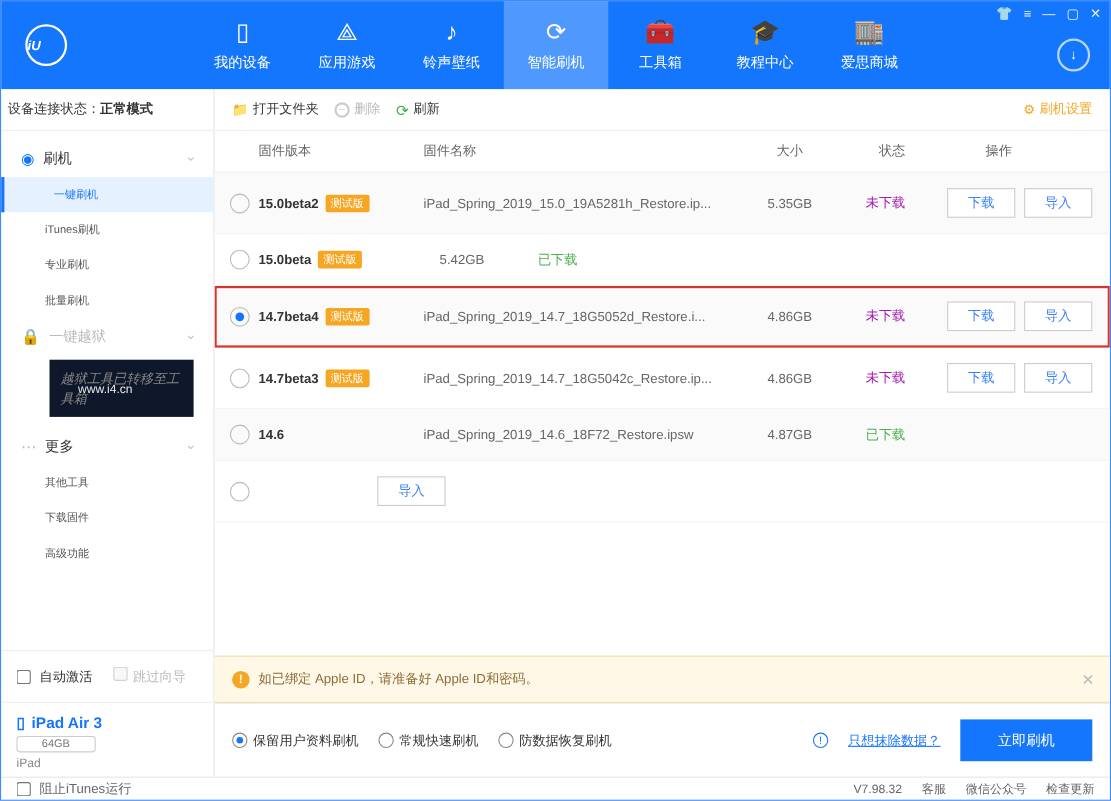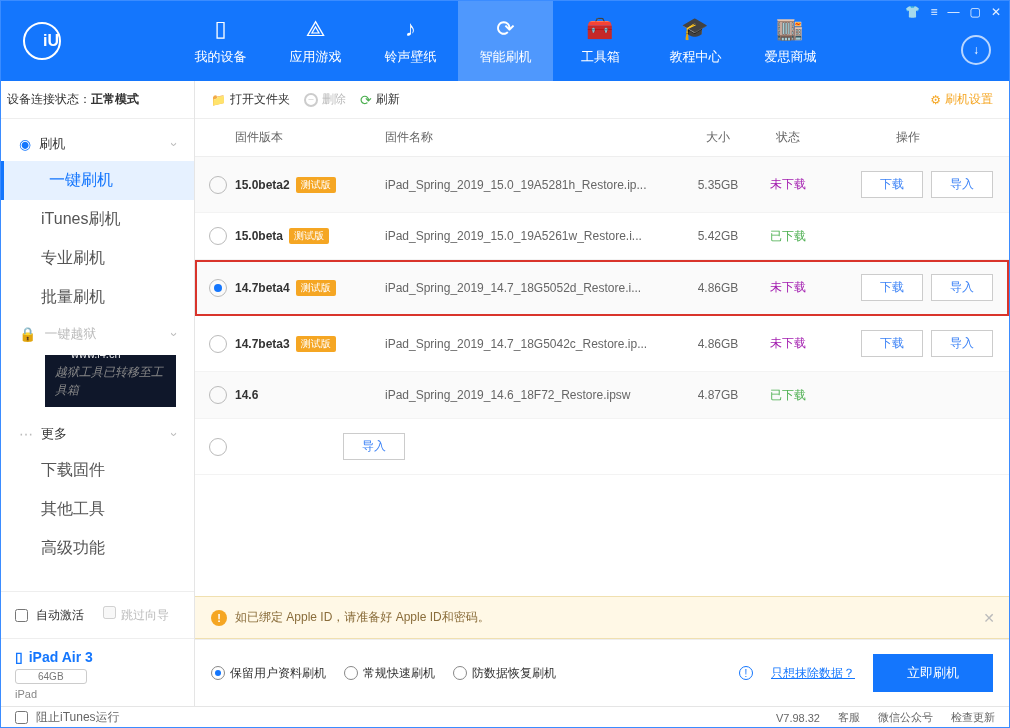--- a/index.html
+++ b/index.html
@@ -1,21 +1,21 @@
 <!DOCTYPE html>
 <html><head>
 <meta charset="utf-8">
 <style>
 * { margin: 0; padding: 0; box-sizing: border-box; font-family: "Microsoft YaHei", sans-serif; }
 body { width: 1010px; height: 728px; background: #fff; font-size: 12px; color: #333; border: 1px solid #3b8cff; overflow: hidden; }
 
 
 .titlebar { height: 80px; background: linear-gradient(to right, #1476fd, #1476fd); display: flex; align-items: center; color: #fff; position: relative; }
 .logo-area { display: flex; align-items: center; padding: 0 18px 0 22px; }
-.logo-circle { width: 38px; height: 38px; border-radius: 50%; border: 2px solid #fff; display: flex; align-items: center; justify-content: flex-end; font-weight: bold; font-size: 16px; }
+.logo-circle { width: 38px; height: 38px; border-radius: 50%; border: 2px solid #fff; display: flex; align-items: center; justify-content: flex-start; font-weight: bold; font-style: italic; font-size: 12px; }
 .logo-text { margin-left: 10px; }
 .logo-text .main { font-size: 20px; font-weight: bold; letter-spacing: 1px; }
 .logo-text .sub { font-size: 11px; opacity: .9; }
 
 .nav { display: flex; height: 100%; }
 .nav-item { width: 95px; display: flex; flex-direction: column; align-items: center; justify-content: center; cursor: pointer; }
 .nav-item.active { background: rgba(255,255,255,.25); }
 .nav-item .icon { font-size: 22px; height: 26px; display: flex; align-items: center; justify-content: center; }
 .nav-item .label { font-size: 13px; margin-top: 6px; }
 
@@ -26,21 +26,21 @@
 
 .main { display: flex; height: 625px; }
 .sidebar { width: 194px; border-right: 1px solid #e5e5e5; display: flex; flex-direction: column; }
 .status-bar { padding: 10px 6px; font-size: 12px; border-bottom: 1px solid #eee; }
 .status-bar b { font-weight: bold; }
 
 .side-section { padding: 8px 0 0 0; }
 .side-title { display: flex; align-items: center; padding: 8px 18px; font-size: 13px; color: #333; gap: 8px; }
 .side-title .blue-icon { color: #1476fd; font-size: 14px; }
 .side-title::after { content: "›"; margin-left: auto; color: #bbb; transform: rotate(90deg); }
-.side-sub { padding: 9px 18px 9px 40px; font-size: 16px; color: #555; cursor: pointer; }
+.side-sub { padding: 9px 18px 9px 40px; font-size: 10px; color: #555; cursor: pointer; }
 .side-sub.active { background: #e6f1ff; color: #1476fd; border-left: 3px solid #1476fd; padding-left: 45px; }
 .side-note { margin: 4px 18px 10px 44px; padding: 8px 10px; background: #0f172a; color: #888; font-size: 12px; line-height: 1.5; font-style: italic; }
 
 .sidebar-bottom { margin-top: auto; border-top: 1px solid #eee; padding: 10px 14px; }
 .checkbox-row { display: flex; align-items: center; gap: 6px; padding: 4px 0; font-size: 12px; }
 .checkbox-row input { margin-right: 2px; }
 .disabled-cb { color: #bbb; }
 .device-box { border-top: 1px solid #eee; padding: 10px 14px 6px; }
 .device-name { color: #1476fd; font-weight: bold; font-size: 14px; display: flex; align-items: center; gap: 6px; }
 .device-badge { display: inline-block; border: 1px solid #ccc; border-radius: 3px; font-size: 10px; padding: 1px 22px; color: #777; margin-top: 4px; font-weight: normal; }
@@ -53,21 +53,21 @@
 .folder-icon { color: #f5a623; }
 .del-icon { color: #ccc; width: 14px; height: 14px; border: 2px solid #ccc; border-radius: 50%; display: inline-flex; align-items: center; justify-content: center; font-size: 9px; line-height: 1; }
 .refresh-icon { color: #4caf50; font-size: 14px; }
 .spacer { flex: 1; }
 .settings { color: #f5a623; }
 
 .table-head { display: flex; padding: 10px 16px 10px 40px; font-size: 12px; color: #666; border-bottom: 1px solid #eee; }
 .col-version { width: 150px; }
 .col-name { flex: 1; }
 .col-size { width: 70px; text-align: center; }
-.col-status { width: 70px; text-align: center; }
+.col-status { width: 70px; text-align: right; }
 .col-action { width: 170px; text-align: center; }
 
 .rows { flex: 1; overflow: auto; }
 .row { display: flex; align-items: center; padding: 14px 16px 14px 14px; border-bottom: 1px solid #f3f3f3; font-size: 12px; }
 .row.highlight { outline: 2px solid #d9342b; outline-offset: -2px; }
 .row:nth-child(odd) { background: #fafafa; }
 .radio { width: 18px; height: 18px; border: 1px solid #bbb; border-radius: 50%; margin-right: 8px; display: inline-flex; align-items: center; justify-content: center; flex-shrink: 0; }
 .radio.checked::after { content: ""; width: 8px; height: 8px; background: #1476fd; border-radius: 50%; }
 .row .col-version { display: flex; align-items: center; gap: 6px; font-weight: bold; color: #333; }
 .beta-tag { background: #f5a623; color: #fff; font-size: 10px; padding: 1px 5px; border-radius: 2px; font-weight: normal; }
@@ -164,22 +164,22 @@
       <div class="side-sub">批量刷机</div>
       <div class="side-title" style="color:#bbb">
           <span class="blue-icon" style="color:#ccc">🔒</span>
           <span>一键越狱</span>
         </div>
       <div class="side-note">越狱工具已转移至工具箱</div>
       <div class="side-title">
           <span class="blue-icon" style="color:#bbb">⋯</span>
           <span>更多</span>
         </div>
+      <div class="side-sub">其他工具</div>
       <div class="side-sub">下载固件</div>
-      <div class="side-sub">其他工具</div>
       <div class="side-sub">高级功能</div>
     </div>
 
     <div class="sidebar-bottom">
       <div class="checkbox-row"><input type="checkbox" style=""><span>自动激活</span>
         &nbsp;&nbsp;<span class="disabled-cb"><input type="checkbox" disabled="" style=""> <span>跳过向导</span></span>
       </div>
     </div>
     <div class="device-box">
       <div class="device-name">
@@ -234,21 +234,20 @@
             <button class="btn-sm">下载</button>
             <button class="btn-sm">导入</button>
           </div>
         </div>
         <div class="row">
           <span class="radio"></span>
           <div class="col-version">
             <span>15.0beta</span>
             <span class="beta-tag">测试版</span>
           </div>
-          <div class="col-name">iPad_Spring_2019_15.0_19A5261w_Restore.i...</div>
           <div class="col-size">5.42GB</div>
           <div class="col-status status-dl">已下载</div>
           <div class="col-action"></div>
         </div>
         <div class="row highlight">
           <span class="radio checked"></span>
           <div class="col-version">
             <span>14.7beta4</span>
             <span class="beta-tag">测试版</span>
           </div>

